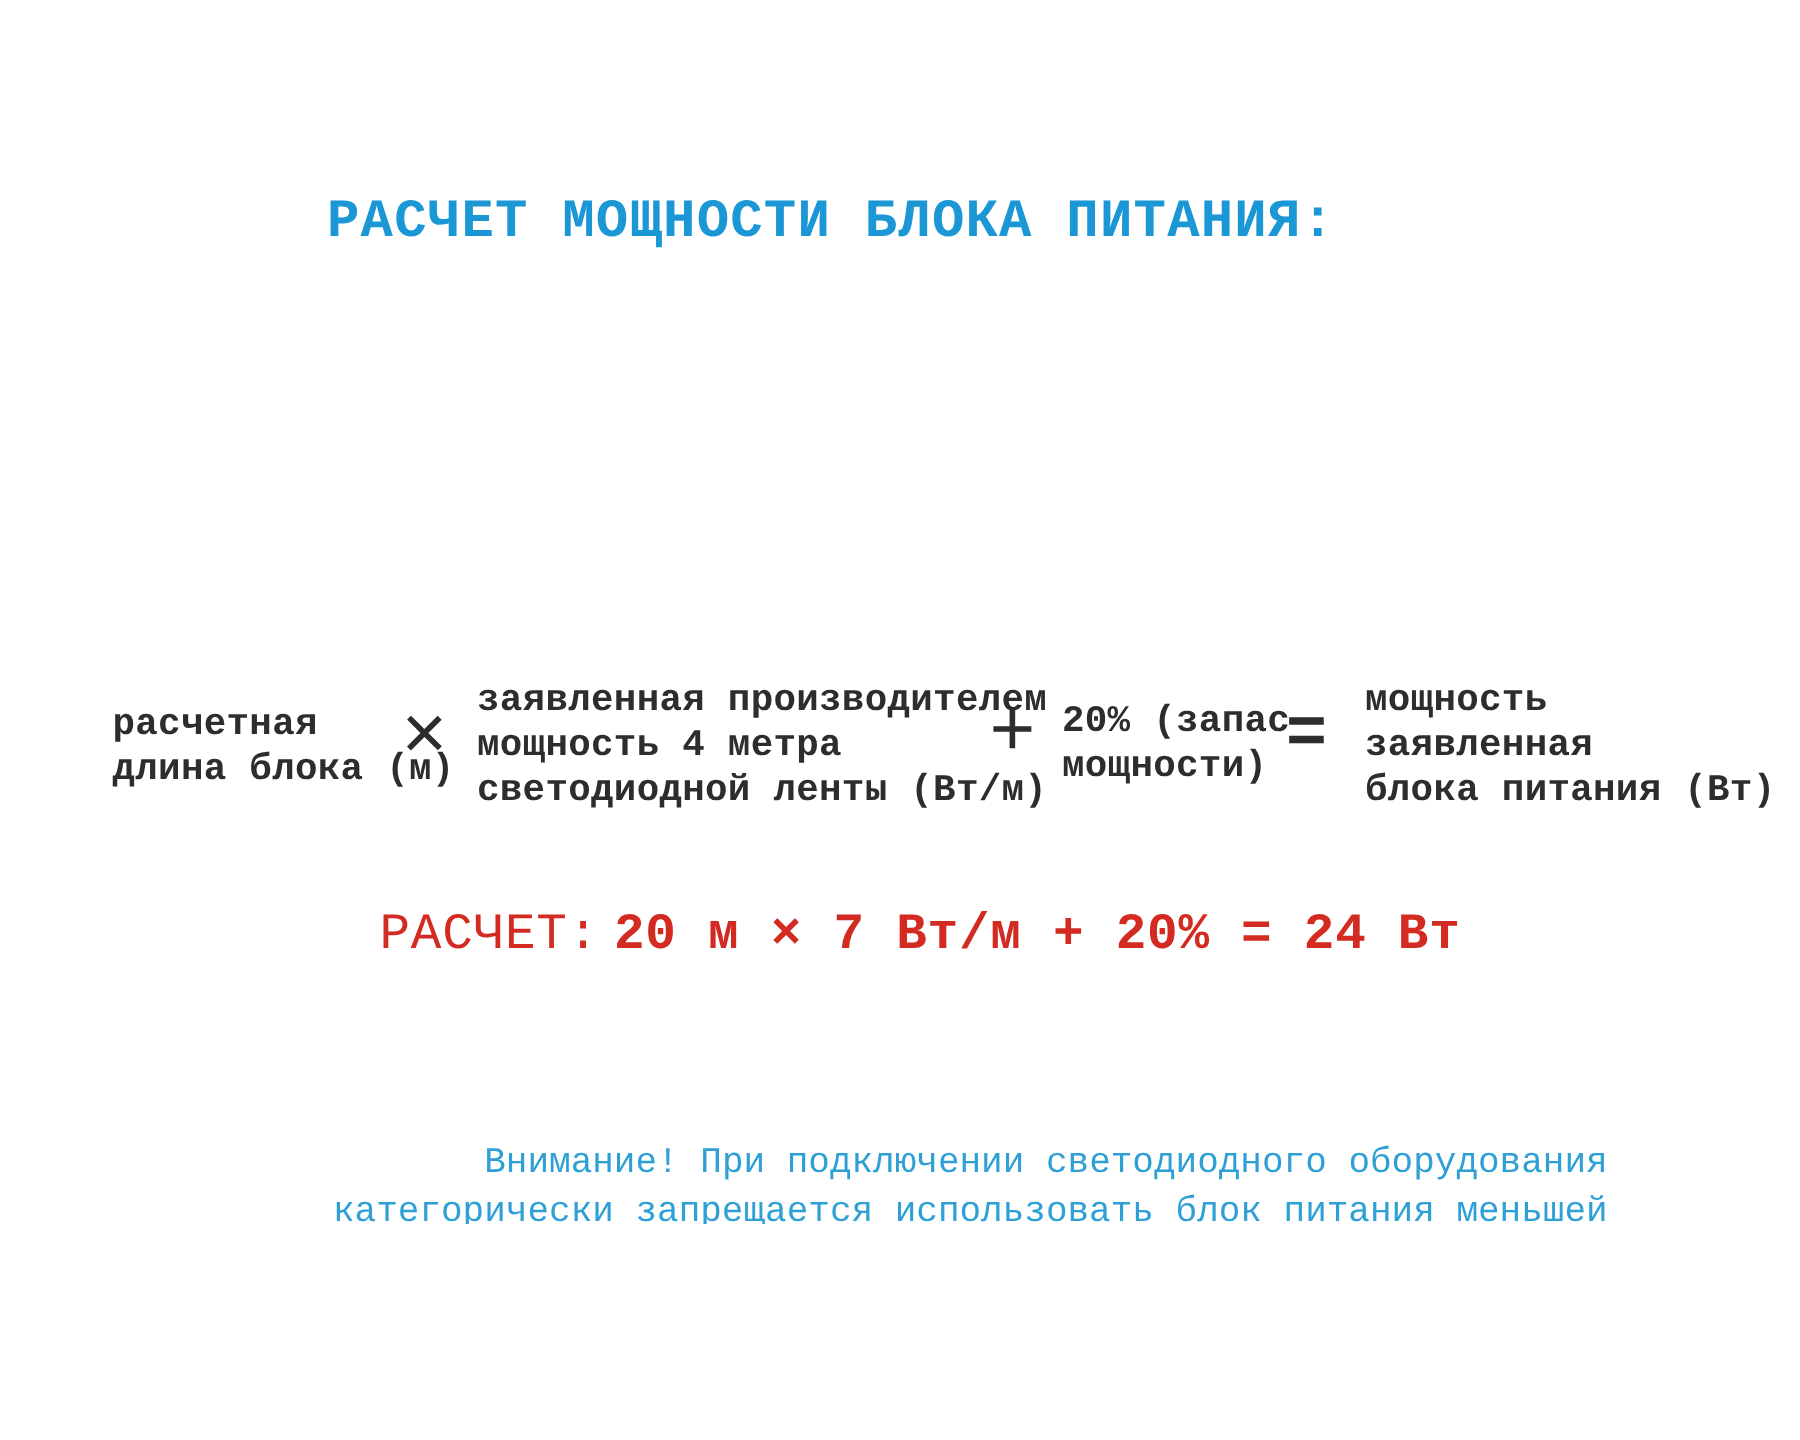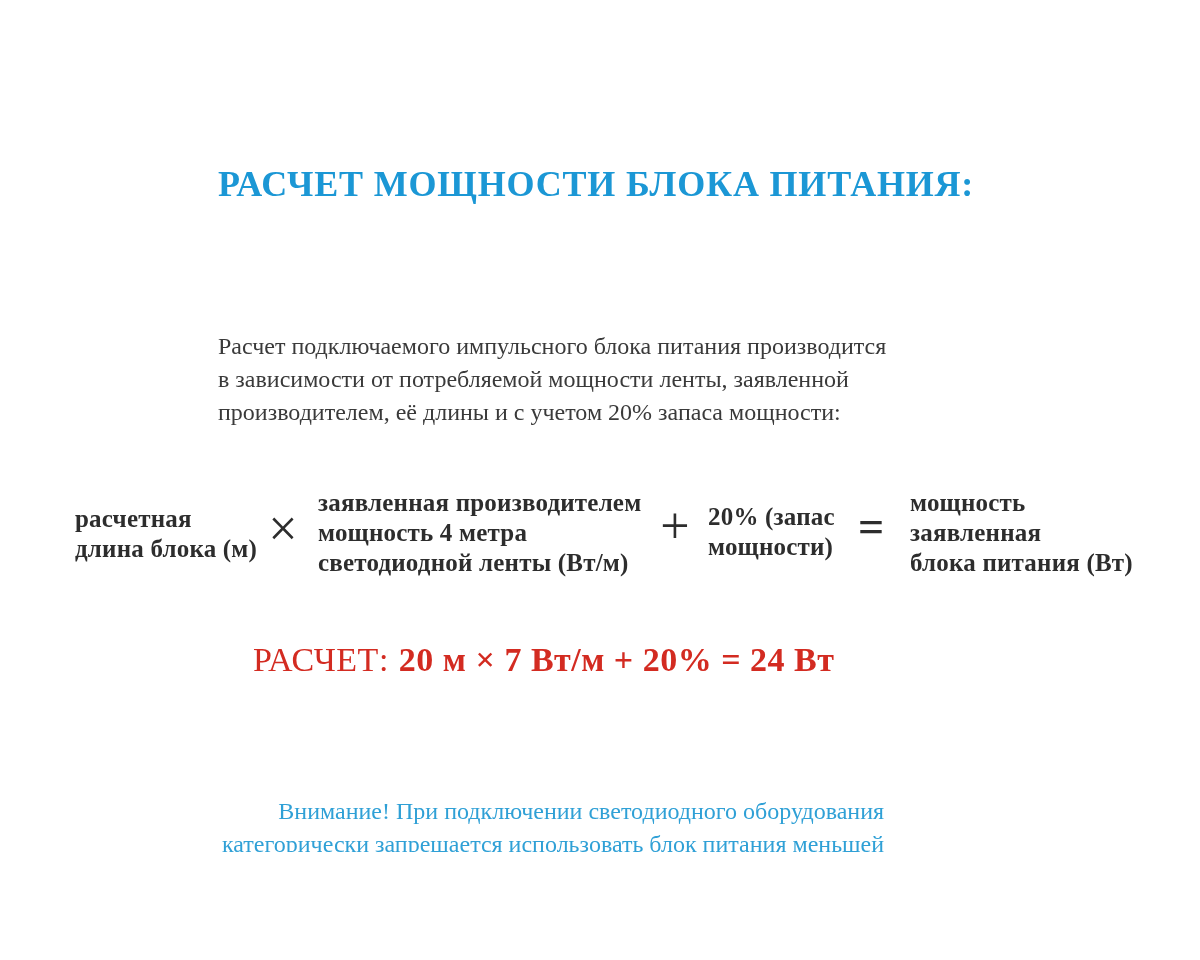--- a/index.html
+++ b/index.html
@@ -6,22 +6,21 @@
     margin: 0;
     padding: 0;
     background: #ffffff;
   }
   .canvas {
     position: relative;
     width: 1200px;
     height: 816px;
     background: #ffffff;
     overflow: hidden;
-    font-family: Liberation Serif, serif;
-    margin-top: 36px;
+    font-family: Liberation Mono, monospace;
   }
   .title {
     position: absolute;
     left: 218px;
     top: 127px;
     margin: 0;
     font-size: 36px;
     font-weight: 700;
     letter-spacing: 0.8px;
     color: var(--accent-blue, #1b97d5);
@@ -98,23 +97,20 @@
     text-align: right;
   }
 </style>
 </head>
 <body>
 
 <div class="canvas">
 
   <h1 class="title">РАСЧЕТ МОЩНОСТИ БЛОКА ПИТАНИЯ:</h1>
 
-  <p class="intro">Расчет подключаемого импульсного блока питания производится
-в зависимости от потребляемой мощности ленты, заявленной
-производителем, её длины и с учетом 20% запаса мощности:</p>
 
   <div>
     <div class="formula-term term-1">расчетная
 длина блока (м)</div>
 
     <div class="formula-op op-multiply">×</div>
 
     <div class="formula-term term-2">заявленная производителем
 мощность 4 метра
 светодиодной ленты (Вт/м)</div>

